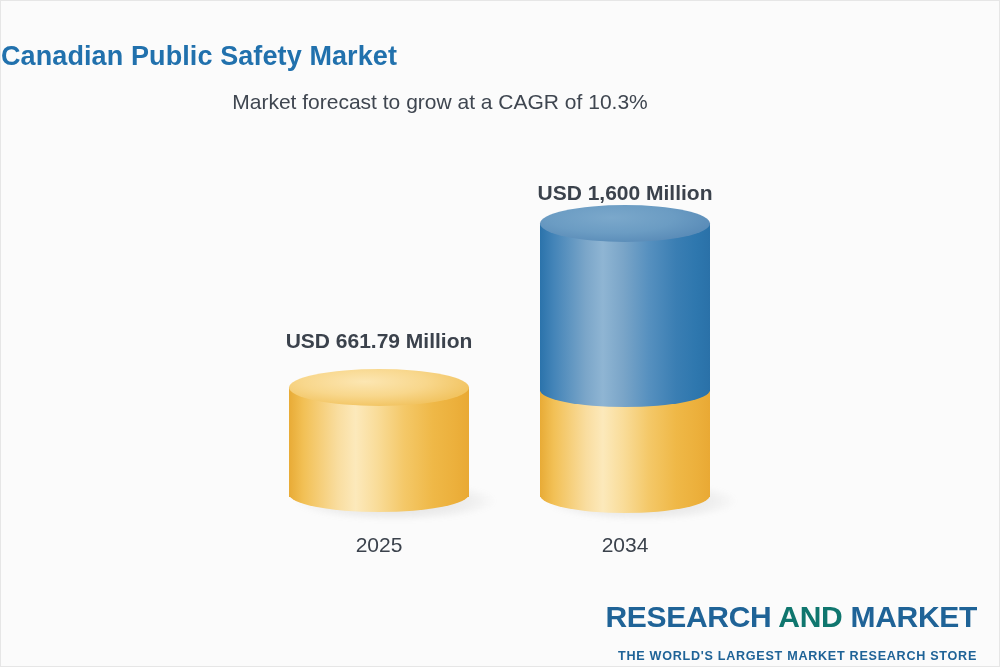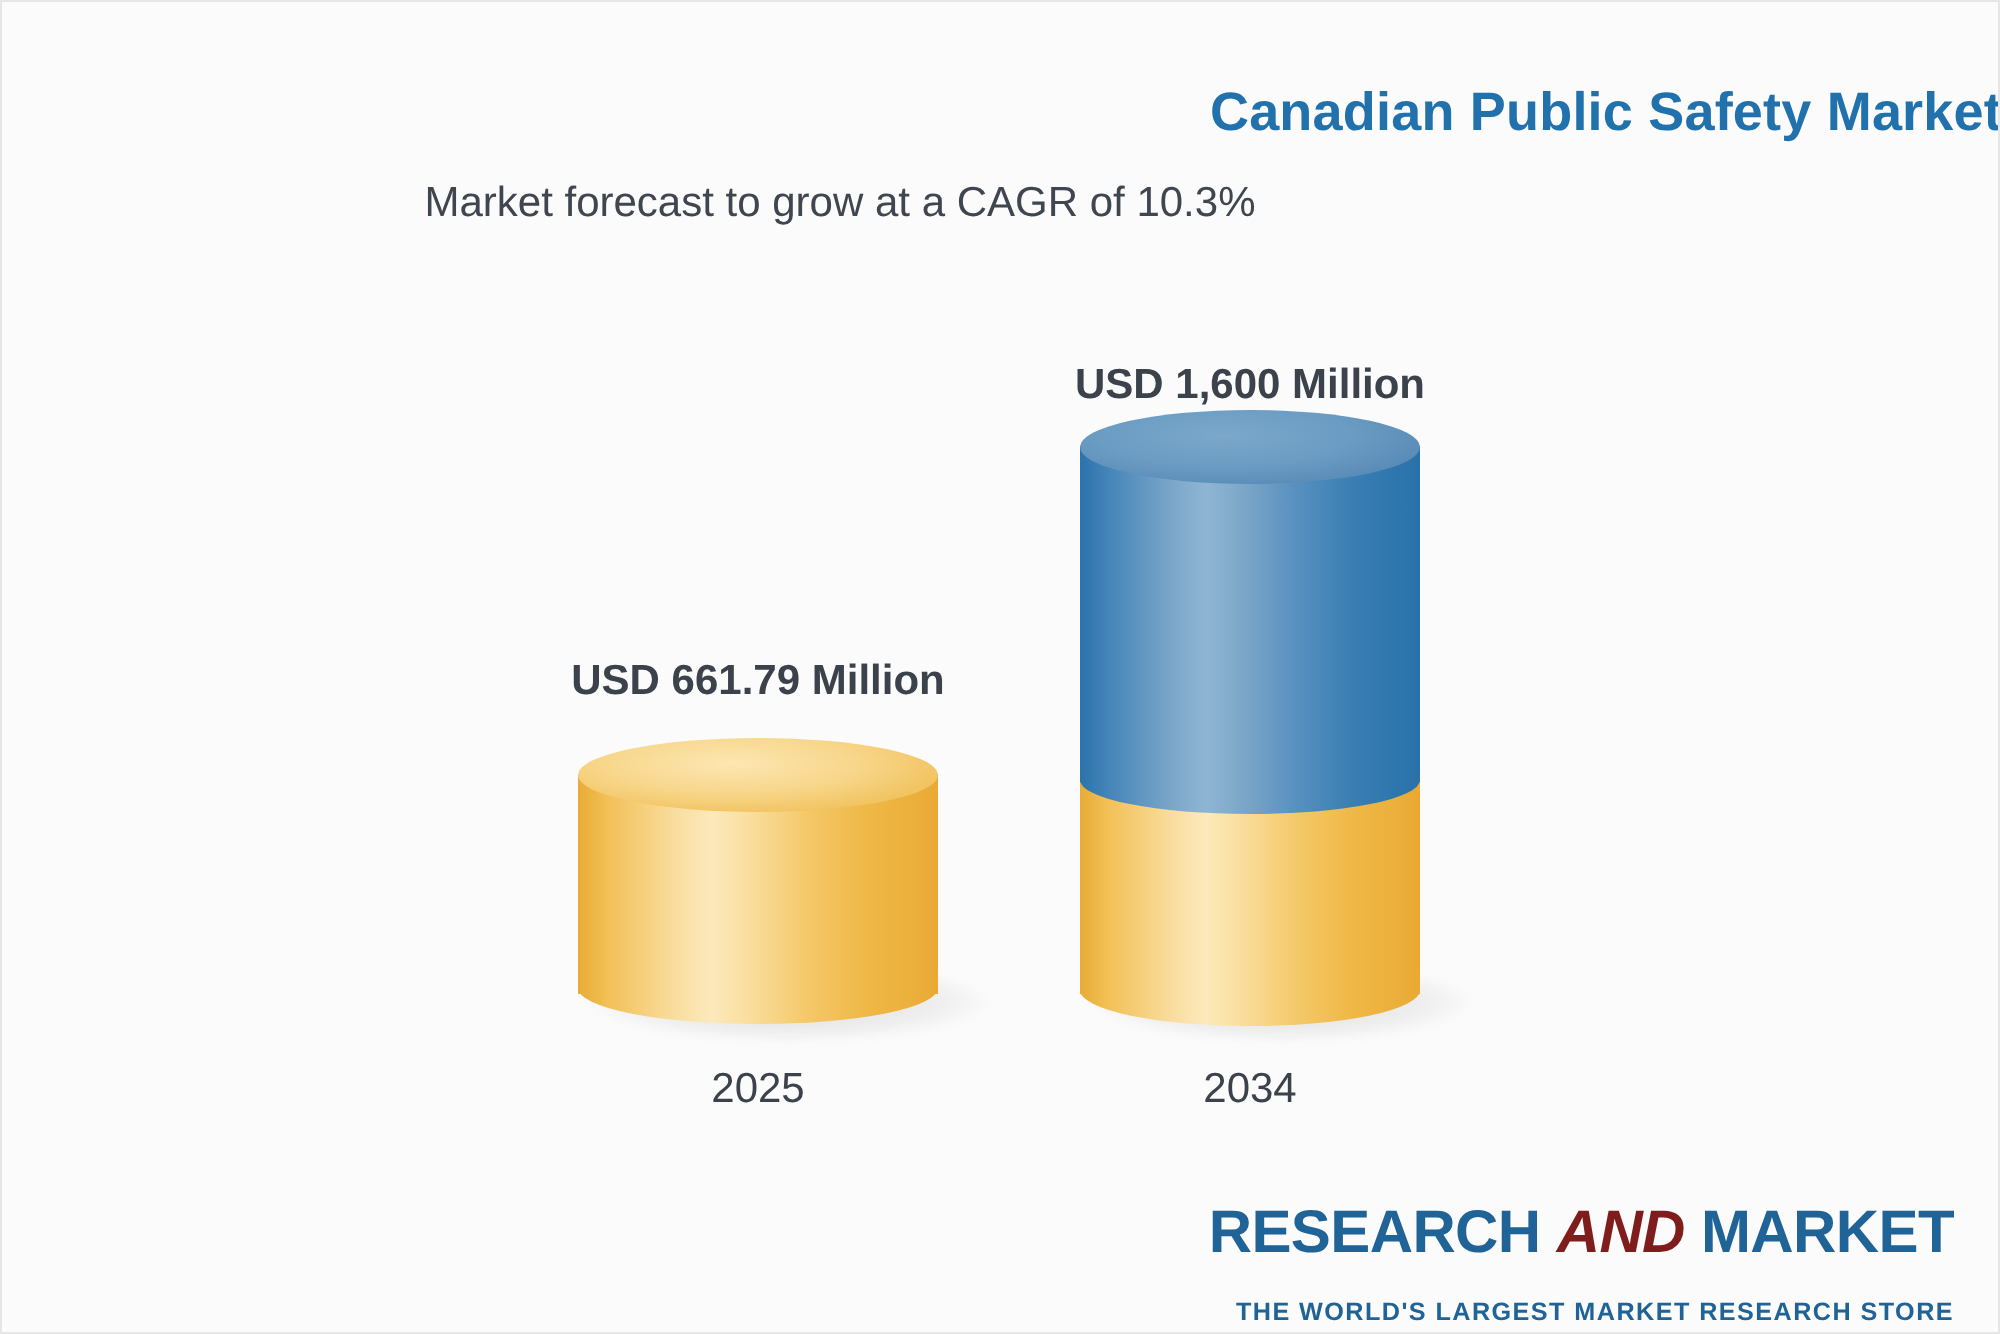--- a/index.html
+++ b/index.html
@@ -19,35 +19,36 @@
     box-sizing: border-box;
     overflow: hidden;
   }
 
   
   .chart-title {
     position: absolute;
     top: 40px;
     left: 0;
     width: 1000px;
-    text-align: right;
+    text-align: left;
     font-size: 27px;
     font-weight: bold;
     color: #2171ad;
     letter-spacing: 0.1px;
   }
   .chart-subtitle {
     position: absolute;
     top: 89px;
     left: 0;
     width: 838px;
     text-align: center;
     font-size: 21px;
     font-weight: normal;
     color: #3f4650;
+    padding-left: 20px;
   }
 
   
   .plot {
     position: absolute;
     left: 0;
     top: 0;
     width: 1000px;
     height: 600px;
   }
@@ -142,22 +143,21 @@
   }
   .logo-main {
     font-size: 30px;
     font-weight: bold;
     color: #1f6397;
     letter-spacing: -0.3px;
     line-height: 1.05;
     white-space: nowrap;
   }
   .logo-and {
-    color: #7f1d1d;
-    font-style: italic;
+    color: #0f766e;
   }
   .logo-tag {
     font-size: 12.6px;
     font-weight: bold;
     color: #1f6397;
     letter-spacing: 0.72px;
     white-space: nowrap;
     margin-top: 16px;
   }
 </style>

